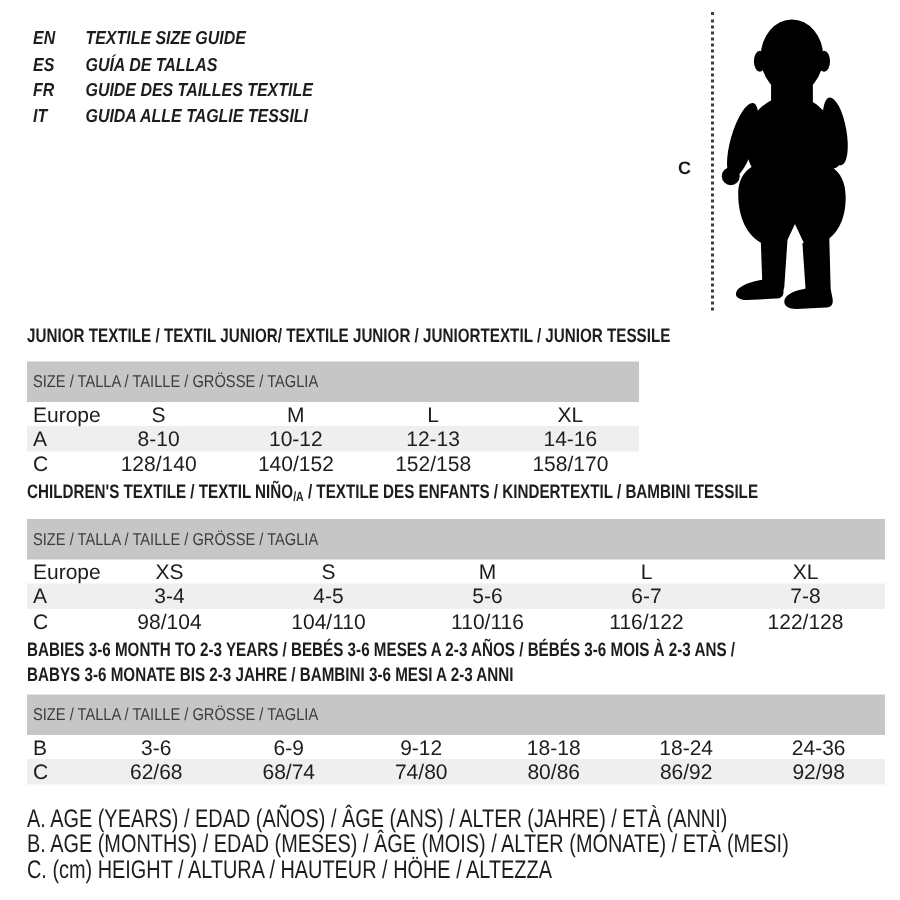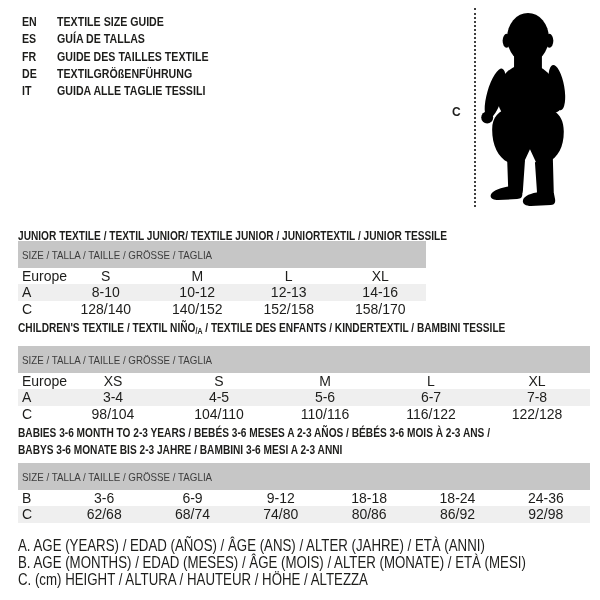--- a/index.html
+++ b/index.html
@@ -4,37 +4,37 @@
 <style>
   html,body { margin:0; padding:0; background:#fff; }
   .canvas {
     position:relative; width:600px; height:600px; background:#fff;
     overflow:hidden; font-family:"Liberation Sans", sans-serif;
     color:var(--text,#1d1d1b);
   }
 
   
   .lang-block { position:absolute; left:22px; top:15px; }
-  .lang-row { display:flex; height:17.3px; align-items:flex-start; }
+  .lang-row { display:flex; height:17.3px; align-items:flex-end;font-style:italic; }
   .lang-code { width:35px; font-size:12.5px; font-weight:bold; }
   .lang-label { font-size:12.5px; font-weight:bold; }
 
   
   .cond78 { display:inline-block; transform:scaleX(0.78); transform-origin:0 50%; white-space:nowrap; }
   .cond85 { display:inline-block; transform:scaleX(0.85); transform-origin:0 50%; white-space:nowrap; }
 
   
   .measure-line { position:absolute; left:474px; top:8px; height:199px; width:0;
                   border-left:2px dotted #3f3f3f; }
   .measure-label { position:absolute; left:452px; top:105px; font-size:12px; font-weight:bold; }
   .silhouette { position:absolute; left:478px; top:8px; width:90px; height:199px; }
 
   
   .section-title { position:absolute; left:18px; font-size:13px; font-weight:bold; line-height:17px; }
-  #junior-title { top:215px;margin-top:12px; }
+  #junior-title { top:215px; }
   #children-title { top:319px; }
   #babies-title { top:424px; }
   .subAB { font-size:9px; vertical-align:-2px; }
 
   
   .size-table { position:absolute; left:18px; }
   #table-junior { top:241px; width:408px; }
   #table-children { top:346px; width:572px; }
   #table-babies { top:463px; width:572px; }
   .hbar { height:27px; background:var(--header_bar,#c6c6c6); display:flex; align-items:center;
@@ -58,24 +58,20 @@
       <span class="lang-code"><span class="cond85">EN</span></span>
       <span class="lang-label"><span class="cond85">TEXTILE SIZE GUIDE</span></span>
     </div>
     <div class="lang-row">
       <span class="lang-code"><span class="cond85">ES</span></span>
       <span class="lang-label"><span class="cond85">GUÍA DE TALLAS</span></span>
     </div>
     <div class="lang-row">
       <span class="lang-code"><span class="cond85">FR</span></span>
       <span class="lang-label"><span class="cond85">GUIDE DES TAILLES TEXTILE</span></span>
-    </div>
-    <div class="lang-row">
-      <span class="lang-code"><span class="cond85">DE</span></span>
-      <span class="lang-label"><span class="cond85">TEXTILGRÖßENFÜHRUNG</span></span>
     </div>
     <div class="lang-row">
       <span class="lang-code"><span class="cond85">IT</span></span>
       <span class="lang-label"><span class="cond85">GUIDA ALLE TAGLIE TESSILI</span></span>
     </div>
   </div>
 
   <div class="measure-line"></div>
   <div class="measure-label">C</div>
   <svg class="silhouette" viewBox="0 0 90 200" aria-hidden="true">

